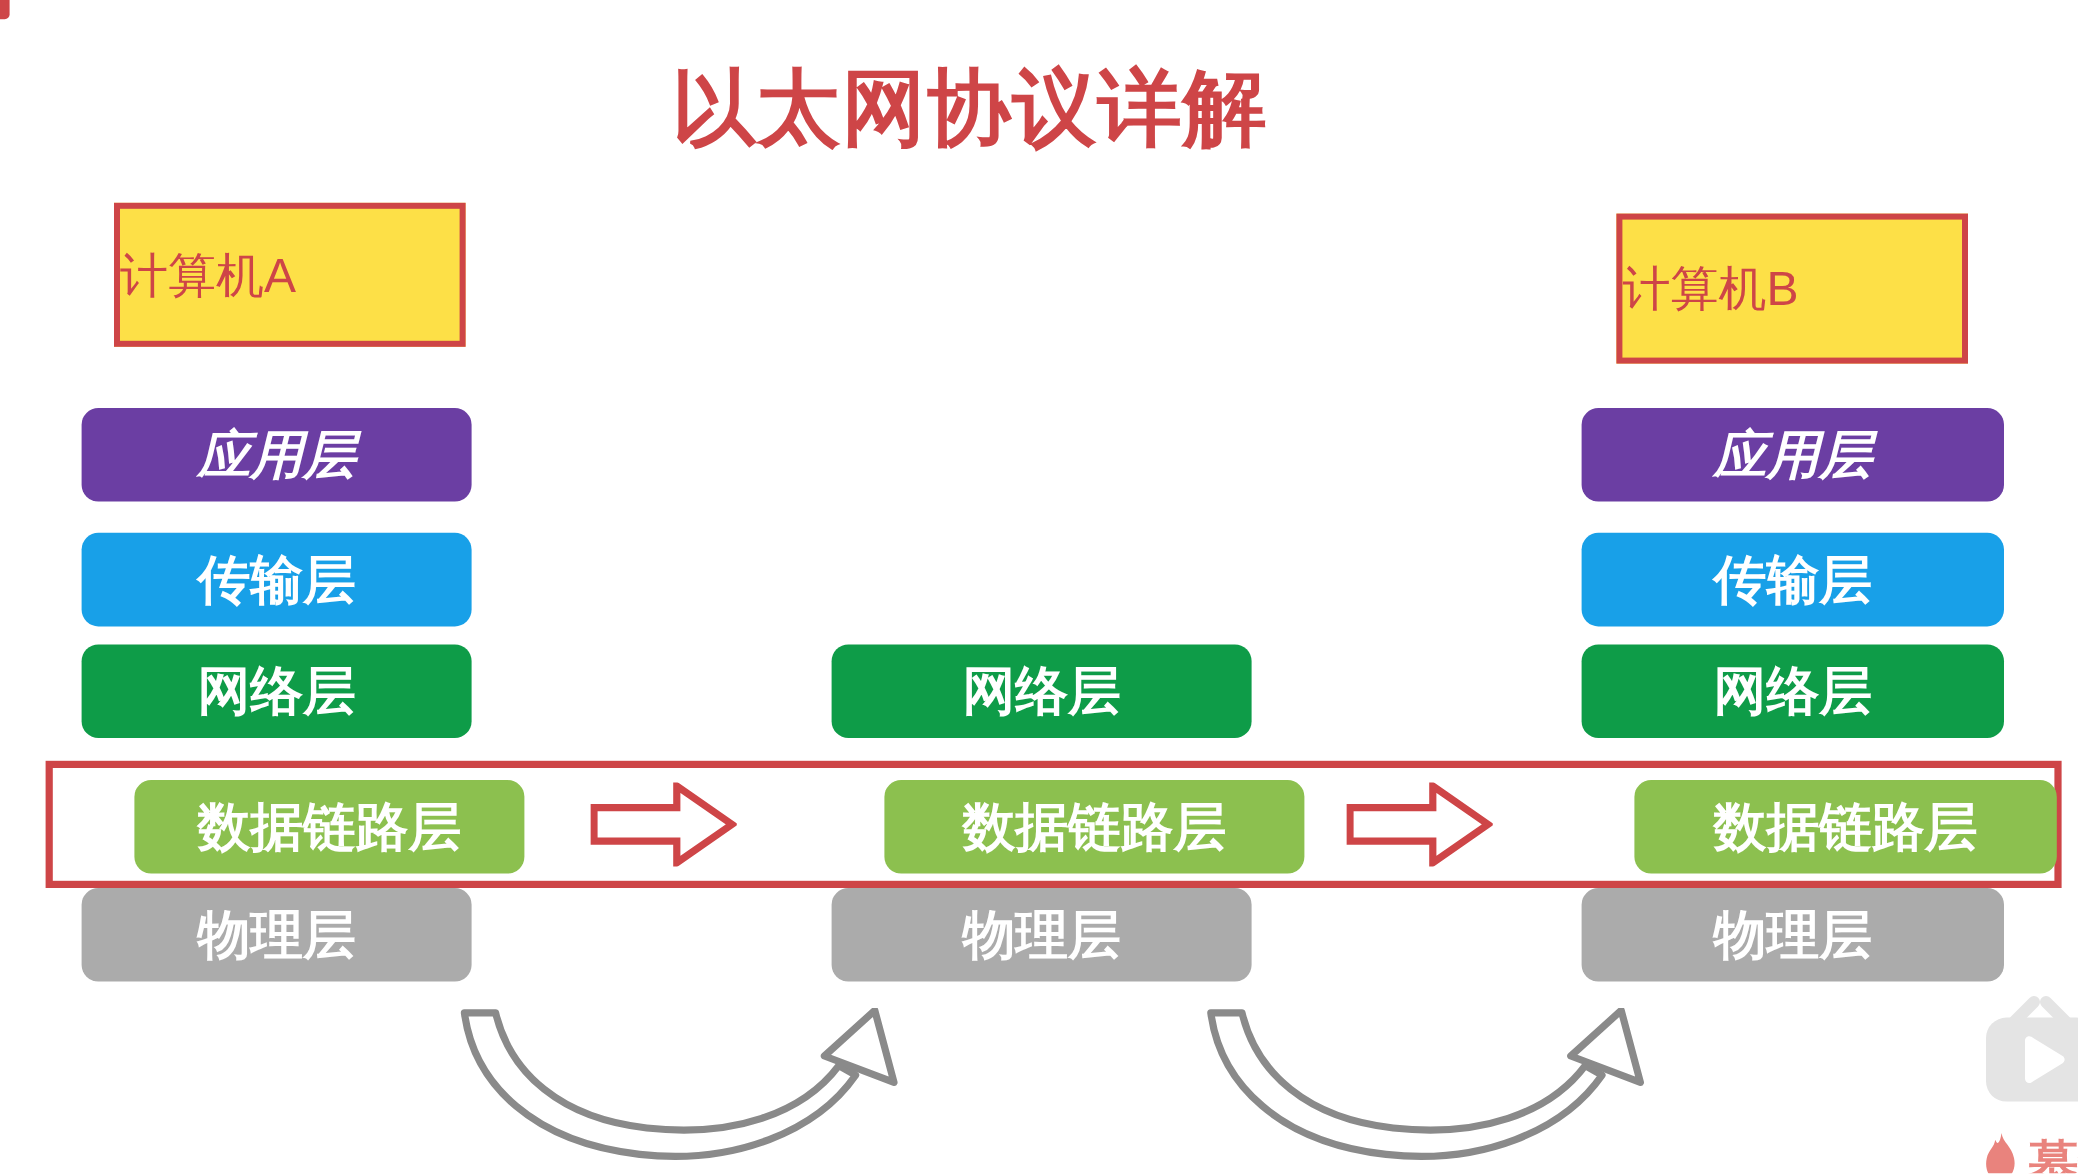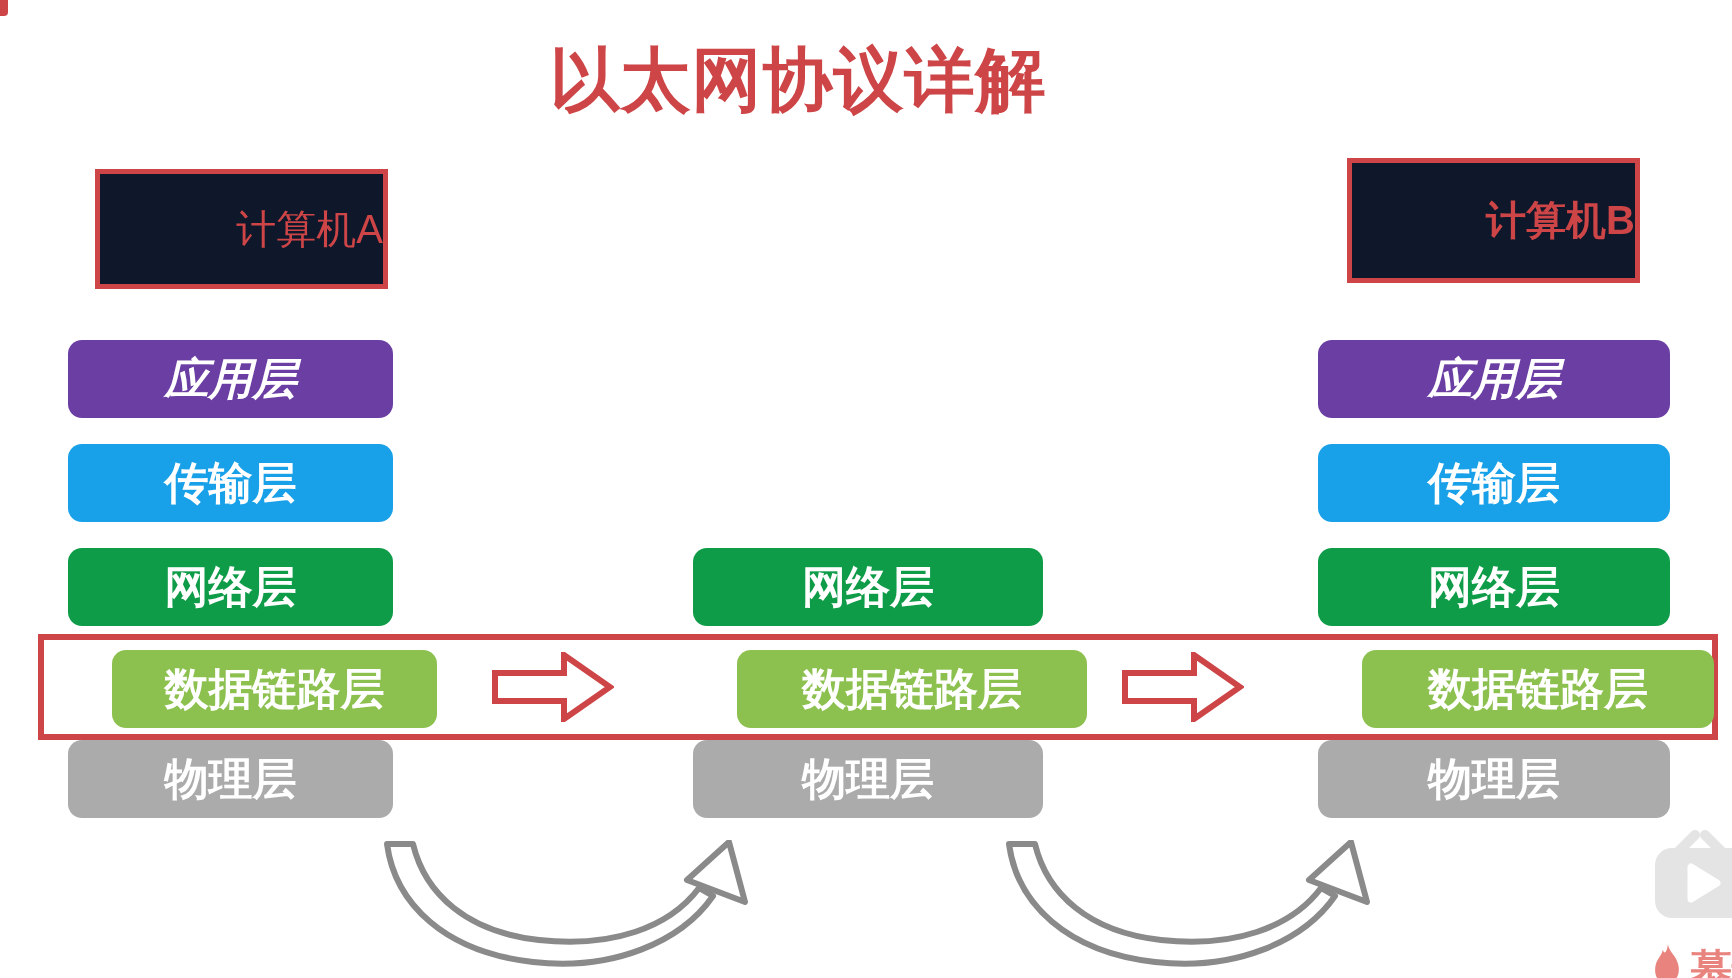--- a/index.html
+++ b/index.html
@@ -1,35 +1,35 @@
 <!DOCTYPE html>
 <html style="--accent-red: #CE4547; --layer-application: #6B3EA3; --layer-transport: #18A0E8; --layer-network: #0E9C48; --layer-datalink: #8CC04F; --layer-physical: #ABABAB; --arrow-gray: #8A8A8A; --bili-gray: #E4E4E4; --imooc-pink: #E9837D;"><head>
 <meta charset="utf-8">
 <style>
   html,body{margin:0;padding:0;background:#fff;}
   .page{position:relative;width:1732px;height:978px;background:#ffffff;overflow:hidden;
         font-family:"Liberation Sans",sans-serif;}
   .corner-mark{position:absolute;left:-4px;top:-6px;width:12px;height:22px;
         background:var(--accent-red);border-radius:4px;}
   .title{position:absolute;left:792px;top:28px;transform:translateX(-50%);
-        margin:6px;font-size:70px;font-weight:bold;letter-spacing:1px;
+        margin:16px;font-size:70px;font-weight:bold;letter-spacing:1px;
         color:var(--accent-red);white-space:nowrap;}
-  .labelbox{position:absolute;border:5px solid var(--accent-red);background:#0f172a;
-        display:flex;align-items:center;justify-content:flex-end;
+  .labelbox{position:absolute;border:5px solid var(--accent-red);background:#fde047;
+        display:flex;align-items:center;justify-content:flex-start;
         font-size:40px;color:var(--accent-red);}
   #box-a{left:95px;top:169px;width:283px;height:110px;}
   #box-r{left:717px;top:382px;width:283px;height:113px;}
-  #box-b{left:1347px;top:158px;width:283px;height:115px;font-weight:bold;}
+  #box-b{left:1347px;top:178px;width:283px;height:115px;}
   .layer{position:absolute;height:78px;border-radius:14px;
         display:flex;align-items:center;justify-content:center;
         color:#ffffff;font-size:44px;font-weight:bold;white-space:nowrap;}
   .col-a{left:68px;width:325px;}
   .col-r{left:693px;width:350px;}
   .col-b{left:1318px;width:352px;}
-  .row-app{top:340px;} .row-tra{top:444px;} .row-net{top:548px;}
+  .row-app{top:340px;} .row-tra{top:444px;} .row-net{top:537px;}
   .row-dat{top:650px;} .row-phy{top:740px;}
   .bg-application{background:var(--layer-application);font-style:italic;}
   .bg-transport{background:var(--layer-transport);}
   .bg-network{background:var(--layer-network);}
   .bg-datalink{background:var(--layer-datalink);margin-left:44px;}
   .bg-physical{background:var(--layer-physical);}
   .highlight{position:absolute;left:38px;top:634px;width:1680px;height:106px;
         box-sizing:border-box;border:6px solid var(--accent-red);}
   .svgabs{position:absolute;}
   .watermark{position:absolute;left:1650px;top:942px;display:flex;align-items:flex-start;

